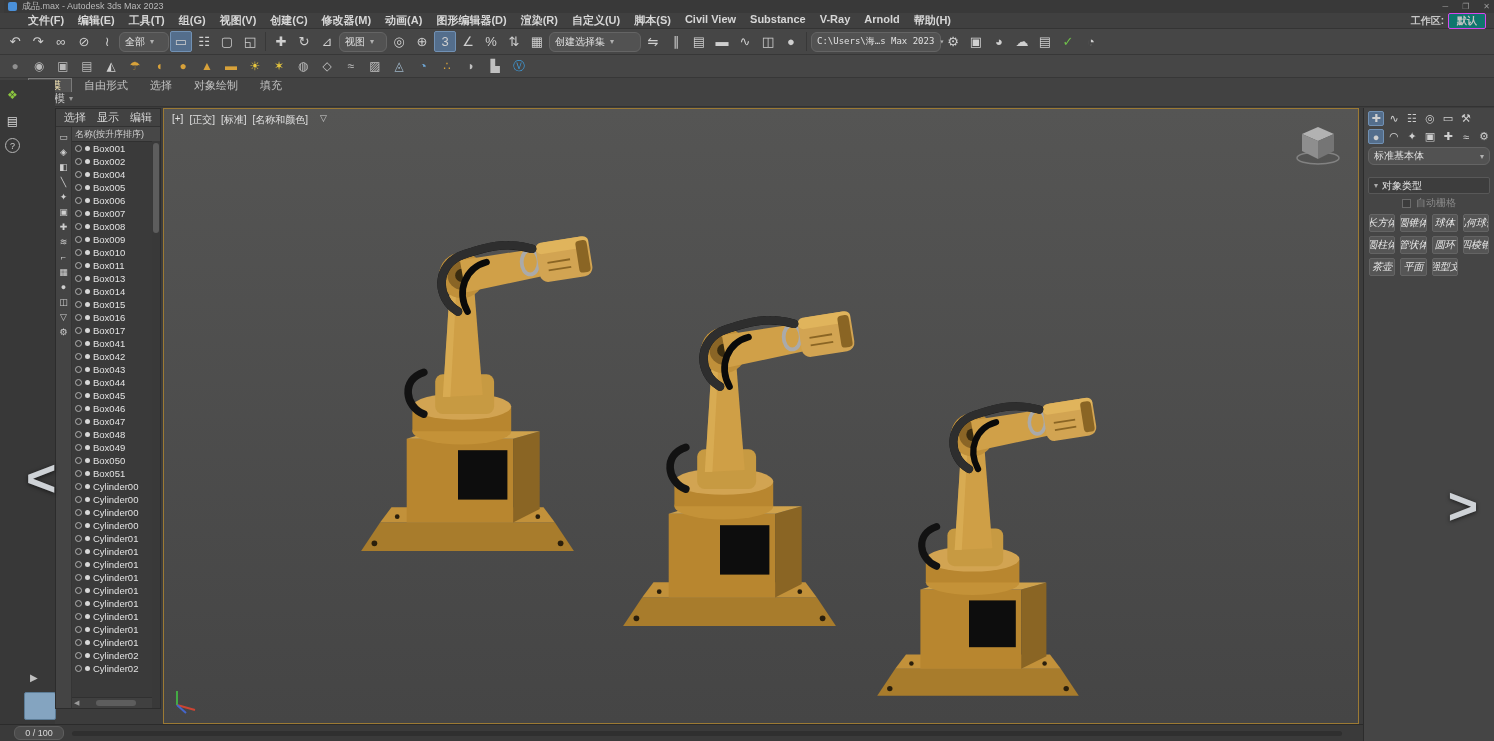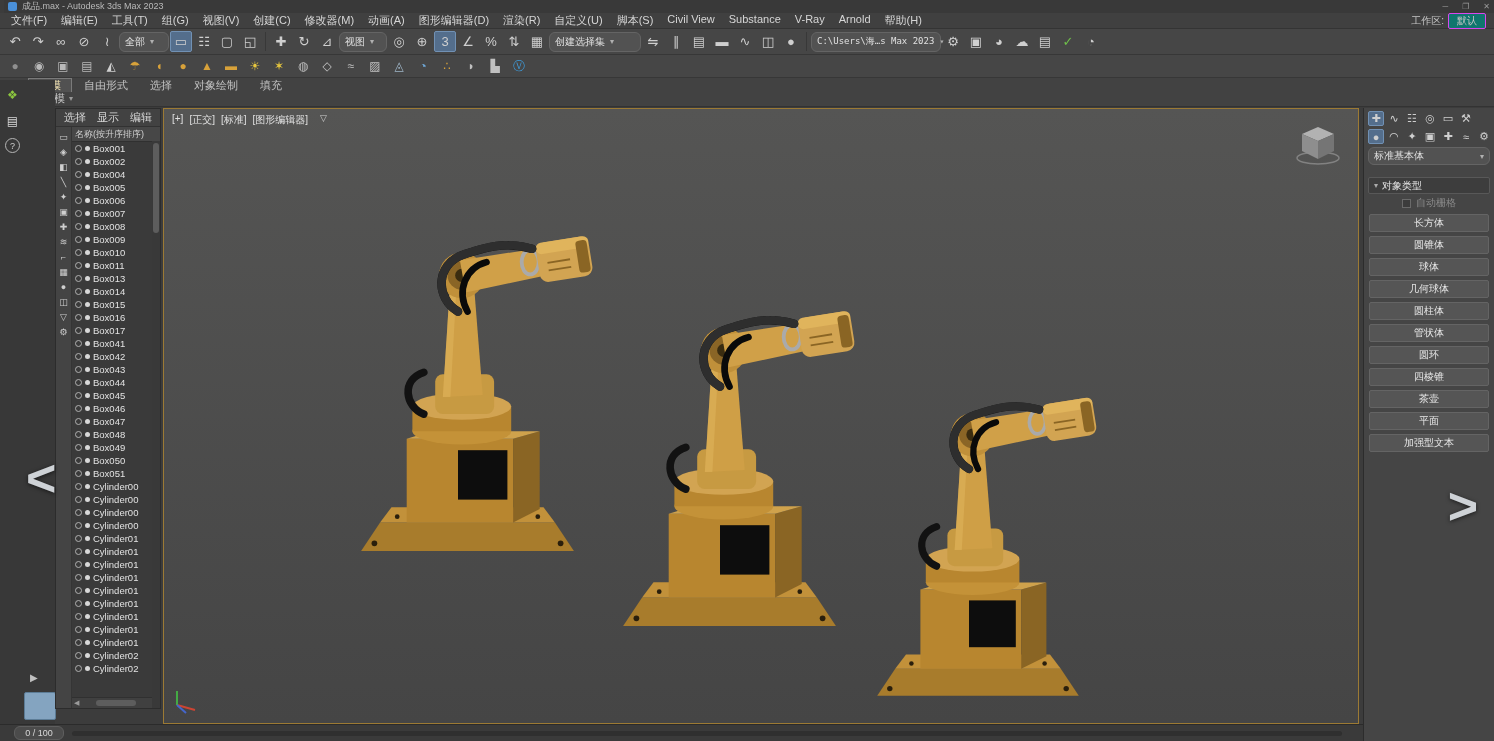--- a/index.html
+++ b/index.html
@@ -5,21 +5,21 @@
   html,body{margin:0;padding:0;width:1494px;height:741px;overflow:hidden;
     background:#3c3c3c;font-family:"Liberation Sans","DejaVu Sans",sans-serif;color:#d0d0d0;}
   .abs{position:absolute;}
   
   #titlebar{top:0;left:4px;width:1494px;height:13px;background:#393939;display:flex;align-items:center;
     font-size:9px;color:#b9b9b9;padding-left:4px;box-sizing:border-box;}
   .appicon{width:9px;height:9px;background:#4a90d9;border-radius:2px;margin-right:5px;flex:0 0 auto;}
   #winctrls{position:absolute;right:8px;top:0;display:flex;gap:14px;font-size:8px;color:#9a9a9a;height:13px;align-items:center;}
   
   #menubar{top:13px;left:0;width:1494px;height:16px;background:#404040;display:flex;align-items:center;
-    font-size:11px;color:#d6d6d6;padding-left:4px;box-sizing:border-box;border-bottom:1px solid #343434;}
+    font-size:11px;color:#d6d6d6;padding-left:21px;box-sizing:border-box;border-bottom:1px solid #343434;font-weight:bold;}
   .mi{padding:0 7px;white-space:nowrap;}
   #workspace{position:absolute;right:8px;display:flex;gap:4px;align-items:center;font-size:10px;color:#c6c6c6;}
   #workspace .wsval{background:#0f766e;border:1px solid #d946ef;padding:0 8px;border-radius:2px;text-align:center;}
   
   .toolbar{left:0;width:1494px;background:#464646;display:flex;align-items:center;box-sizing:border-box;
     padding-left:4px;gap:1px;border-bottom:1px solid #373737;}
   #toolbar1{top:29px;height:26px;}
   #toolbar2{top:55px;height:23px;}
   .tbtn{width:22px;height:21px;display:flex;align-items:center;justify-content:center;font-size:13px;
     color:#cfcfcf;border-radius:2px;flex:0 0 auto;}
@@ -82,21 +82,21 @@
     box-sizing:border-box;padding:3px 4px;font-size:10px;}
   .cprow{display:flex;gap:2px;margin-bottom:3px;}
   .cprow .tbtn{width:16px;height:15px;font-size:11px;}
   #cpcategory{width:100%;box-sizing:border-box;justify-content:space-between;margin-bottom:12px;}
   .rollout{margin-top:5px;}
   .rohead{background:#3d3d3d;border:1px solid #585858;height:15px;display:flex;align-items:center;
     font-size:10px;color:#e4e4e4;padding:0 5px;gap:4px;border-radius:2px;}
   .rohead::before{content:"▾";font-size:8px;color:#aaa;}
   #autogrid{display:flex;align-items:center;justify-content:center;gap:5px;height:18px;color:#8b8b8b;}
   #autogrid .cb{width:9px;height:9px;border:1px solid #6a6a6a;background:#3c3c3c;box-sizing:border-box;}
-  #btngrid{display:grid;grid-template-columns:1fr;gap:4px 5px;padding:2px 1px 5px;}
+  #btngrid{display:grid;grid-template-columns:1fr 1fr 1fr 1fr;gap:4px 5px;padding:2px 1px 5px;font-style:italic;}
   .obtn{height:16px;background:#555;border:1px solid #646464;border-radius:2px;display:flex;align-items:center;
     justify-content:center;color:#e8e8e8;font-size:10px;white-space:nowrap;overflow:hidden;}
   #namerow{display:flex;gap:4px;align-items:center;padding:4px 1px;}
   #namefield{flex:1;height:15px;background:#2d2d2d;border:1px solid #1f1f1f;border-radius:2px;}
   #colorswatch{width:14px;height:14px;border:1px solid #222;border-radius:2px;flex:0 0 auto;}
   
   #bottombar{top:724px;left:0;width:1363px;height:17px;background:#3a3a3a;border-top:1px solid #2b2b2b;
     display:flex;align-items:center;box-sizing:border-box;}
   #framebox{margin-left:14px;width:48px;height:12px;background:#4b4b4b;border:1px solid #5e5e5e;border-radius:6px;
     font-size:9px;color:#d8d8d8;display:flex;align-items:center;justify-content:center;flex:0 0 auto;}
@@ -544,21 +544,21 @@
   </div>
 </div>
 
 <div id="viewport" class="abs">
   <div id="vplabels">
     <span style="display:flex;gap:6px">
 
     <span>[+]</span>
         <span>[正交]</span>
         <span>[标准]</span>
-        <span>[图形编辑器]</span>
+        <span>[名称和颜色]</span>
       </span>
     <span id="vpfilter">▽</span>
   </div>
 
   <svg id="viewcube" width="52" height="46" viewBox="0 0 52 46">
     <ellipse cx="26" cy="37" rx="21" ry="6" fill="none" stroke="#8d8d8d" stroke-width="1.5" opacity="0.8"></ellipse>
     <polygon points="26,6 42,13 26,20 10,13" fill="#b2b2b2"></polygon>
     <polygon points="10,13 26,20 26,38 10,30" fill="#8e8e8e"></polygon>
     <polygon points="42,13 26,20 26,38 42,30" fill="#757575"></polygon>
   </svg>

